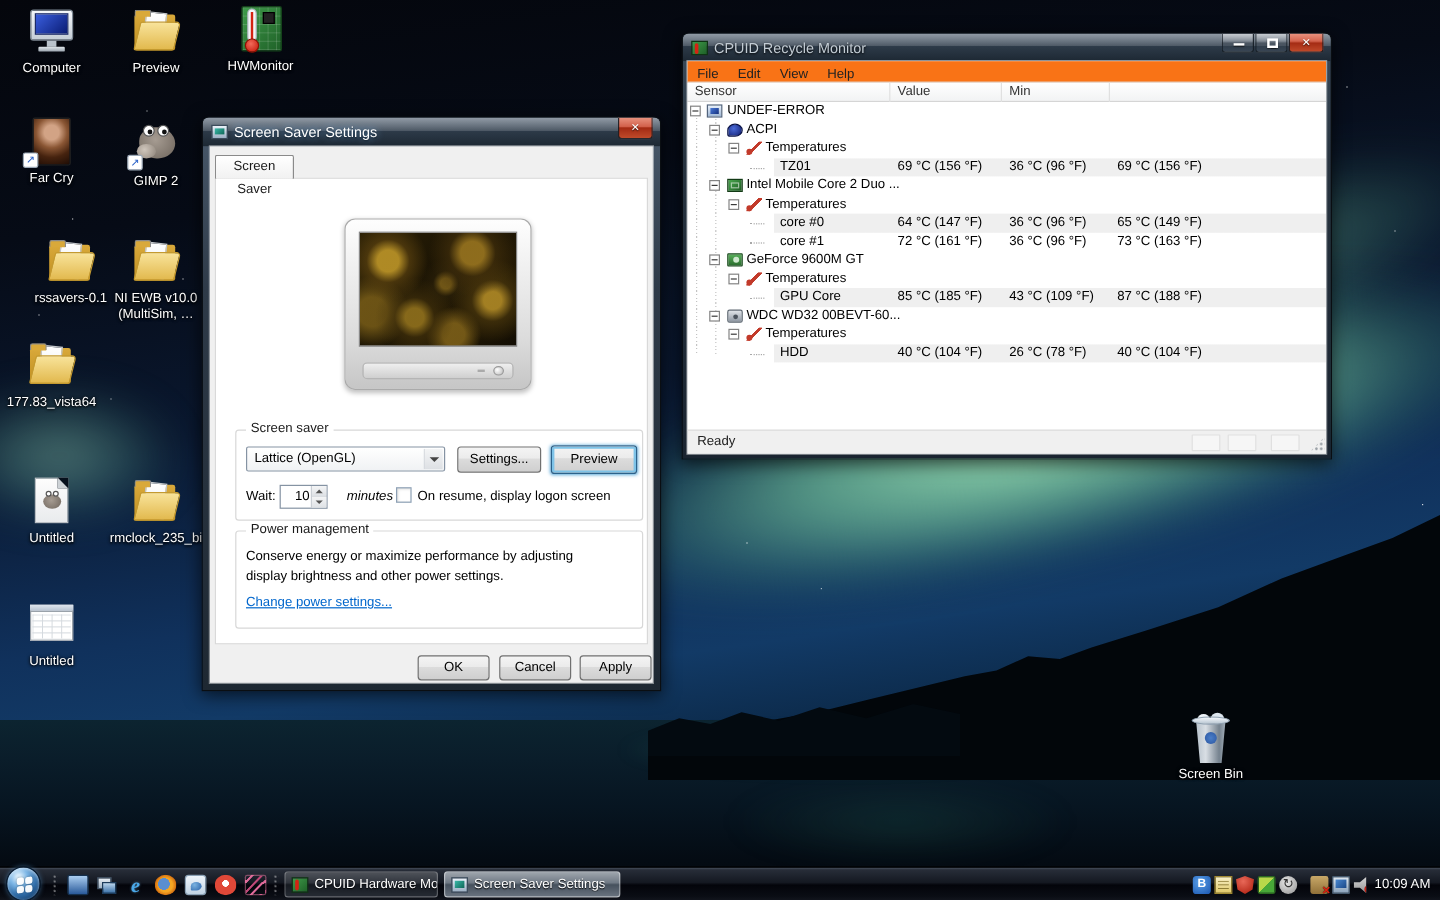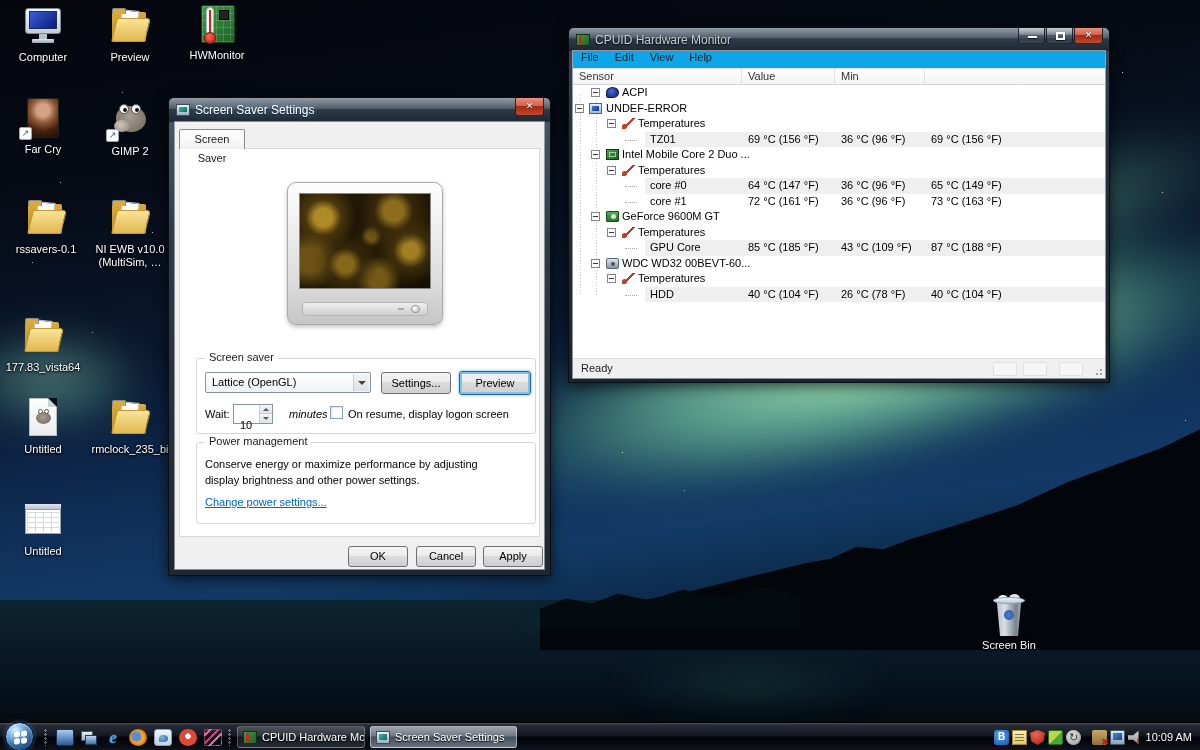--- a/index.html
+++ b/index.html
@@ -99,21 +99,21 @@
   .cbtn.close { width:29px; background:linear-gradient(180deg,#e8927f 0%,#d2604a 45%,#a32a13 50%,#c04a2a 100%); }
   .cbtn .glyph { position:absolute; inset:0; color:#fff; font-size:9px; line-height:15px; text-align:center; text-shadow:0 1px 1px rgba(0,0,0,.7); }
   .cbtn .min-bar { position:absolute; left:9px; bottom:5px; width:9px; height:2px; background:#fff; box-shadow:0 1px 1px rgba(0,0,0,.6); }
   .cbtn .max-box { position:absolute; left:9px; top:4px; width:9px; height:8px; border:2px solid #fff; box-shadow:0 1px 1px rgba(0,0,0,.6); }
   .client { position:absolute; background:#fff; box-shadow:0 0 0 1px rgba(255,255,255,.5); }
 
   
   #hwmon { left:568px; top:27px; width:542px; height:356px; z-index:10;
     background:linear-gradient(180deg,#3c4c5c 0%,#27333f 30%,#1a2430 100%); }
   #hwmon .client { left:4px; right:4px; top:23px; bottom:4px; }
-  .menubar { position:absolute; left:0; right:0; top:0; height:18px; background:#0ea5e9; border-bottom:1px solid #e2e2e2; display:flex; align-items:flex-start; }
+  .menubar { position:absolute; left:0; right:0; top:0; height:18px; background:#f97316; border-bottom:1px solid #e2e2e2; display:flex; align-items:flex-end; }
   .menubar .mi { font-size:11px; color:#222; padding:0 8px; cursor:pointer; }
   .colhdr { position:absolute; left:0; right:0; top:18px; height:16px; background:linear-gradient(180deg,#ffffff,#f2f3f4); border-bottom:1px solid #d5d5d5; }
   .colhdr .hc { position:absolute; top:0; height:16px; font-size:11px; color:#333; padding:1px 0 0 6px; border-right:1px solid #e0e0e0; }
   .tree { position:absolute; left:0; right:0; top:34px; bottom:20px; background:#fff; overflow:hidden; }
   .trow { position:relative; height:15.5px; font-size:11px; color:#000; white-space:nowrap; }
   .trow .cell { position:absolute; top:1px; }
   .trow.shaded { background:linear-gradient(90deg, transparent 72px, #efefef 72px); }
   .tguide { position:absolute; width:1px; top:8px; background-image:repeating-linear-gradient(180deg,#b5b5b5 0 1px,transparent 1px 3px); opacity:.8; }
   .expander { position:absolute; top:3px; width:9px; height:9px; background:#fff; border:1px solid #848484; }
   .expander::after { content:""; position:absolute; left:1px; top:3px; width:5px; height:1px; background:#3a3a3a; }
@@ -162,21 +162,21 @@
 
   .groupbox { position:absolute; border:1px solid #d8d8d8; border-radius:3px; }
   .groupbox .legend { position:absolute; top:-8px; left:8px; background:#fff; padding:0 4px; font-size:11px; color:#1a1a1a; }
   .vselect { position:absolute; height:21px; border:1px solid #8593a3; border-radius:2px; background:linear-gradient(180deg,#ffffff,#f0f2f4); font-size:11px; color:#000; line-height:19px; padding-left:6px; cursor:pointer; }
   .vselect .arrowbox { position:absolute; right:1px; top:1px; bottom:1px; width:16px; background:linear-gradient(180deg,#f4f5f6,#dde0e4); border-left:1px solid #c9ced4; border-radius:0 1px 1px 0; }
   .vselect .arrowbox::after { content:""; position:absolute; left:4px; top:7px; border-left:4px solid transparent; border-right:4px solid transparent; border-top:4px solid #444; }
   .vbtn { position:absolute; height:22px; border:1px solid #707070; border-radius:3px; font-size:11px; color:#000; text-align:center; line-height:20px;
     background:linear-gradient(180deg,#f4f4f4 0%,#ebebeb 45%,#dcdcdc 46%,#cfcfcf 100%); cursor:pointer; }
   .vbtn.focused { border-color:#2c628b; box-shadow:0 0 0 2px #7ec3e8 inset, 0 0 3px #5aa8d8; }
   .spinbox { position:absolute; width:40px; height:20px; border:1px solid #8593a3; background:#fff; font-size:11px; }
-  .spinbox .val { position:absolute; left:0; top:14px; width:24px; text-align:center; }
+  .spinbox .val { position:absolute; left:0; top:3px; width:24px; text-align:right; }
   .spinbox .spins { position:absolute; right:0; top:0; bottom:0; width:13px; border-left:1px solid #c9ced4; }
   .spinbox .sup,.spinbox .sdn { position:absolute; left:0; right:0; height:9px; background:linear-gradient(180deg,#f4f5f6,#dfe2e6); }
   .spinbox .sup { top:0; border-bottom:1px solid #c9ced4; } .spinbox .sdn { bottom:0; }
   .spinbox .sup::after { content:""; position:absolute; left:3px; top:3px; border-left:3px solid transparent; border-right:3px solid transparent; border-bottom:3px solid #555; }
   .spinbox .sdn::after { content:""; position:absolute; left:3px; top:3px; border-left:3px solid transparent; border-right:3px solid transparent; border-top:3px solid #555; }
   .checkbox { position:absolute; width:13px; height:13px; background:#fff; border:1px solid #8da0b5; box-shadow:inset 1px 1px 2px rgba(0,0,0,.12); cursor:pointer; }
   .dlabel { position:absolute; font-size:11px; color:#000; white-space:nowrap; }
   .dtext { position:absolute; font-size:11px; color:#000; line-height:16px; }
   .dlink { position:absolute; font-size:11px; color:#0066cc; text-decoration:underline; cursor:pointer; }
 
@@ -278,39 +278,39 @@
   <div class="dicon" style="left:87px;top:100px;">
     <div class="art art-gimp">
         <div class="head"></div>
         <div class="snout"></div>
         <div class="eye l"></div>
         <div class="eye r"></div>
         <div class="badge">↗</div>
       </div>
     <div class="lbl">GIMP 2</div>
   </div>
-  <div class="dicon" style="left:3px;top:198px;">
+  <div class="dicon" style="left:16px;top:198px;">
     <div class="art art-folder">
         <div class="back"></div>
         <div class="tab"></div>
         <div class="paper"></div>
         <div class="front"></div>
       </div>
     <div class="lbl">rssavers-0.1</div>
   </div>
   <div class="dicon" style="left:87px;top:198px;">
     <div class="art art-folder">
         <div class="back"></div>
         <div class="tab"></div>
         <div class="paper"></div>
         <div class="front"></div>
       </div>
     <div class="lbl">NI EWB v10.0 (MultiSim, …</div>
   </div>
-  <div class="dicon" style="left:0px;top:316px;">
+  <div class="dicon" style="left:0px;top:284px;">
     <div class="art art-folder">
         <div class="back"></div>
         <div class="tab"></div>
         <div class="paper"></div>
         <div class="front"></div>
       </div>
     <div class="lbl">177.83_vista64</div>
   </div>
   <div class="dicon" style="left:0px;top:398px;">
     <div class="art art-gimpdoc">
@@ -346,21 +346,21 @@
         <div class="p2"></div>
         <div class="rim"></div>
         <div class="p3"></div>
       </div>
     <div class="lbl">Screen Bin</div>
   </div>
 
   <div class="win inactive" id="hwmon">
     <div class="titlebar">
       <div class="ticon bicon cpuid"></div>
-      <div class="ttext">CPUID Hardware Monitor</div>
+      <div class="ttext">CPUID Recycle Monitor</div>
     </div>
     <div class="caption-btns">
       <div class="cbtn">
           <div class="min-bar"></div>
         </div>
       <div class="cbtn">
           <div class="max-box"></div>
         </div>
       <div class="cbtn close">
           <div class="glyph">✕</div>
@@ -377,28 +377,28 @@
         <div class="hc" style="left:0;width:169px;">Sensor</div>
         <div class="hc" style="left:169px;width:93px;">Value</div>
         <div class="hc" style="left:262px;width:90px;">Min</div>
         <div class="hc" style="left:352px;width:140px;margin-top:26px;">Max</div>
         <div class="hc" style="left:492px;width:41px;border-right:none;"></div>
       </div>
       <div class="tree">
         <div class="tguide" style="left:7px;height:200px;top:10px;"></div>
         <div class="tguide" style="left:23px;height:196px;top:14px;"></div>
         <div class="trow">
+          <div class="expander" style="left:2px;"></div>
+          <div class="ti ti-comp" style="left:16px;"></div>
+          <div class="cell" style="left:33px;">UNDEF-ERROR</div>
+        </div>
+        <div class="trow">
           <div class="expander" style="left:18px;"></div>
           <div class="ti ti-acpi" style="left:33px;"></div>
           <div class="cell" style="left:49px;">ACPI</div>
-        </div>
-        <div class="trow">
-          <div class="expander" style="left:2px;"></div>
-          <div class="ti ti-comp" style="left:16px;"></div>
-          <div class="cell" style="left:33px;">UNDEF-ERROR</div>
         </div>
         <div class="trow">
           <div class="expander" style="left:34px;"></div>
           <div class="ti ti-temp" style="left:49px;"></div>
           <div class="cell" style="left:65px;">Temperatures</div>
         </div>
         <div class="trow shaded">
           <div class="leafdash" style="left:52px;"></div>
           <div class="cell" style="left:77px;">TZ01</div>
           <div class="cell" style="left:175px;">69 °C  (156 °F)</div>

